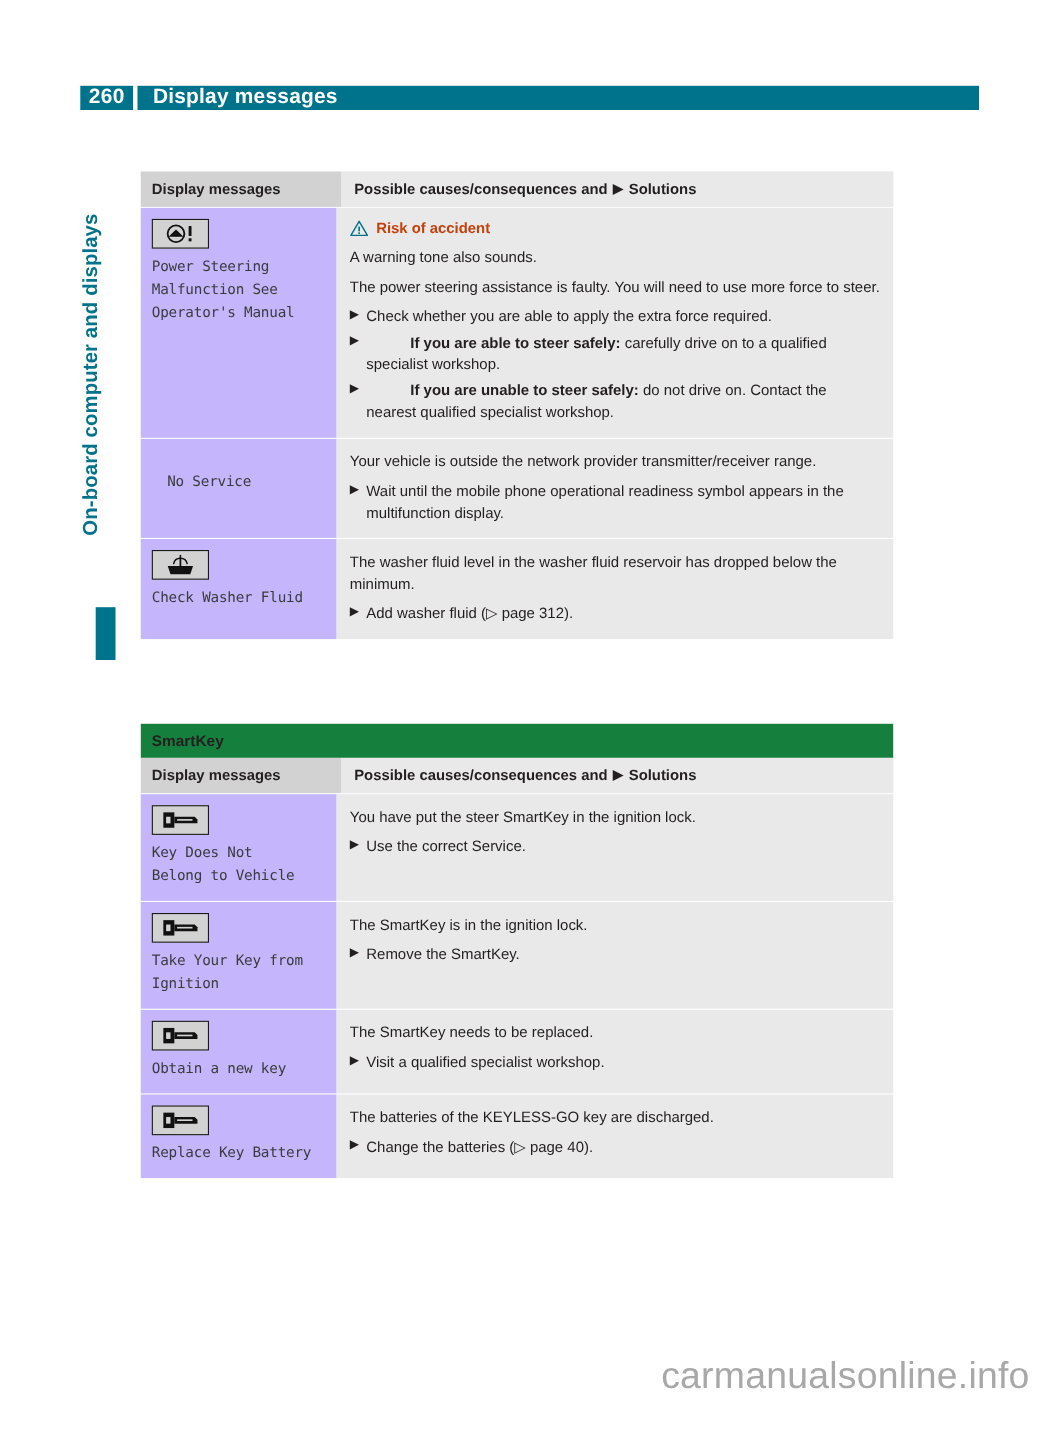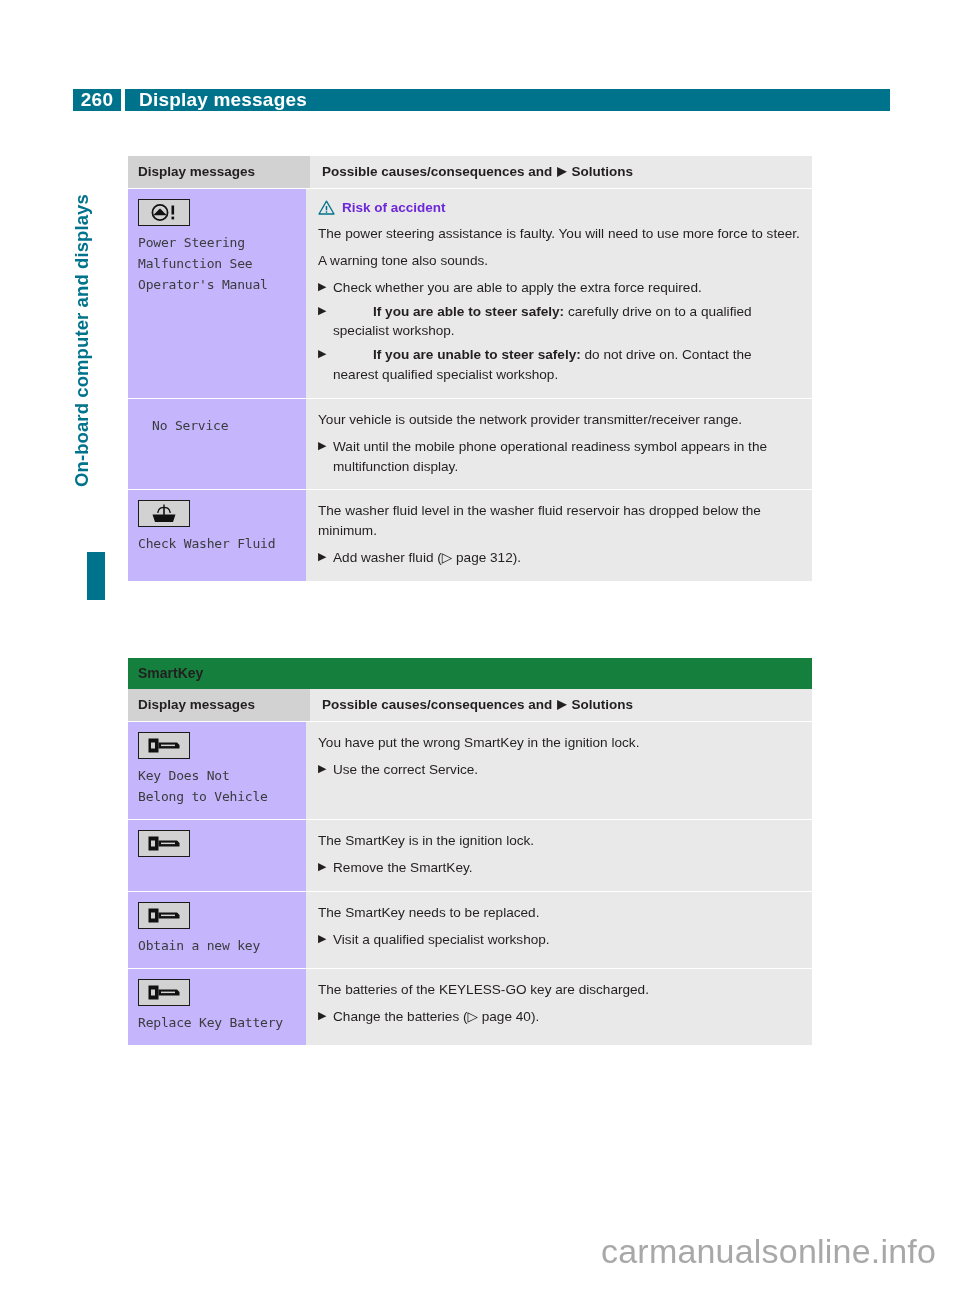--- a/index.html
+++ b/index.html
@@ -17,21 +17,21 @@
   }
 
   
   .page-header {
     position: absolute;
     left: 73px;
     top: 78px;
     width: 817px;
     height: 44px;
     display: flex;
-    align-items: center;
+    align-items: flex-start;
   }
   .page-number-box {
     width: 48px;
     background: #00738c;
     color: #ffffff;
     display: flex;
     align-items: center;
     justify-content: center;
     font-size: 19px;
     font-weight: bold;
@@ -156,42 +156,42 @@
 
   .msg-text {
     font-family: "DejaVu Sans Mono", monospace;
     font-size: 13px;
     line-height: 1.62;
     color: #3b3b3b;
     white-space: pre-line;
     letter-spacing: -0.2px;
   }
   .msg-text.indented { padding-left: 14px; }
-  .msg-text.top-spaced { margin-top: 6px; }
+  .msg-text.top-spaced { margin-top: 19px; }
 
   
   .pictogram {
     width: 52px;
     height: 27px;
     border: 1.5px solid #1a1a1a;
     background: #d2d2d2;
     box-sizing: border-box;
     display: flex;
     align-items: center;
     justify-content: center;
     margin-bottom: 6px;
   }
   .pictogram svg { display: block; }
 
   
   .warn-head {
     display: flex;
     align-items: center;
     gap: 7px;
-    color: #6d28d9;
+    color: #c2410c;
     font-size: 13.5px;
     font-weight: bold;
     margin-bottom: 9px;
   }
   .warn-head svg { display: block; flex: none; }
 
   .para {
     font-size: 13.6px;
     line-height: 1.46;
     color: #231f20;
@@ -272,22 +272,22 @@
     </div>
     <div class="cell-right">
       <div class="warn-head">
         <svg width="17" height="15" viewBox="0 0 17 15">
           <path d="M8.5 1.2 L16 14 L1 14 Z" fill="none" stroke="#00738c" stroke-width="1.3" stroke-linejoin="round"></path>
           <rect x="7.75" y="6" width="1.5" height="4.3" fill="#00738c"></rect>
           <rect x="7.75" y="11.2" width="1.5" height="1.5" fill="#00738c"></rect>
         </svg>
         <span>Risk of accident</span>
       </div>
+      <p class="para">A warning tone also sounds.</p>
       <p class="para">The power steering assistance is faulty. You will need to use more force to steer.</p>
-      <p class="para">A warning tone also sounds.</p>
       <div class="bullet">
         <span class="bul-mark">▶</span>
         <span class="bul-body">Check whether you are able to apply the extra force required.</span>
       </div>
       <div class="bullet">
         <span class="bul-mark">▶</span>
         <span class="bul-body"><b>If you are able to steer safely:</b><span> carefully drive on to a qualified specialist workshop.</span></span>
       </div>
       <div class="bullet">
         <span class="bul-mark">▶</span>
@@ -352,38 +352,40 @@
           <rect x="1.5" y="1.5" width="10" height="14" fill="#111"></rect>
           <rect x="4" y="5.5" width="4" height="6" fill="#d2d2d2"></rect>
           <path d="M11.5 5.5 L30 5.5 L32.5 8 L32.5 11.5 L11.5 11.5 Z" fill="#111"></path>
           <rect x="14" y="7.6" width="14" height="1.5" fill="#d2d2d2"></rect>
         </svg>
       </div>
       <div class="msg-text">Key Does Not
 Belong to Vehicle</div>
     </div>
     <div class="cell-right">
-      <p class="para">You have put the wrong SmartKey in the ignition lock.</p>
+      <p class="para">You have put the steer SmartKey in the ignition lock.</p>
       <div class="bullet">
         <span class="bul-mark">▶</span>
         <span class="bul-body">Use the correct Service.</span>
       </div>
     </div>
   </div>
 
   <div class="trow">
     <div class="cell-left">
       <div class="pictogram">
         <svg width="34" height="17" viewBox="0 0 34 17">
           <rect x="1.5" y="1.5" width="10" height="14" fill="#111"></rect>
           <rect x="4" y="5.5" width="4" height="6" fill="#d2d2d2"></rect>
           <path d="M11.5 5.5 L30 5.5 L32.5 8 L32.5 11.5 L11.5 11.5 Z" fill="#111"></path>
           <rect x="14" y="7.6" width="14" height="1.5" fill="#d2d2d2"></rect>
         </svg>
       </div>
+      <div class="msg-text">Take Your Key from
+Ignition</div>
     </div>
     <div class="cell-right">
       <p class="para">The SmartKey is in the ignition lock.</p>
       <div class="bullet">
         <span class="bul-mark">▶</span>
         <span class="bul-body">Remove the SmartKey.</span>
       </div>
     </div>
   </div>
 

